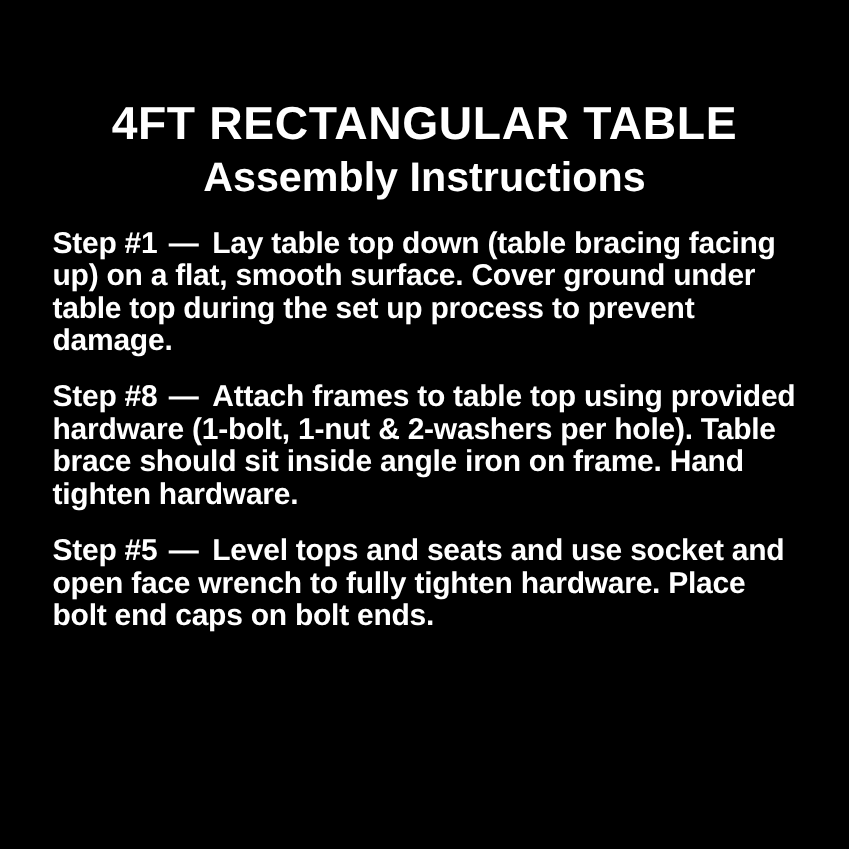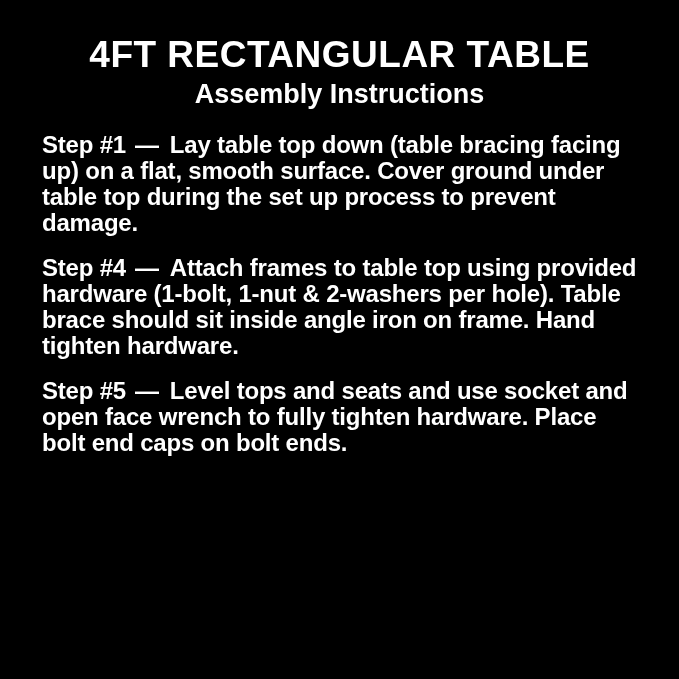--- a/index.html
+++ b/index.html
@@ -10,33 +10,34 @@
   .page {
     position: relative;
     width: 679px;
     height: 489px;
     background: #000000;
     color: #ffffff;
     font-family: "Liberation Sans", "DejaVu Sans", sans-serif;
     font-weight: bold;
     overflow: hidden;
     box-sizing: border-box;
+    margin-top: 44px;
   }
   .header {
     text-align: center;
     padding-top: 36px;
   }
   .title {
     font-size: 37px;
     letter-spacing: 0.5px;
     line-height: 1.0;
     margin: 0;
   }
   .subtitle {
-    font-size: 27px;
+    font-size: 33px;
     margin: 8px 0 0 0;
     line-height: 1.0;
   }
   .steps {
     padding: 24px 40px 0 42px;
   }
   .step {
     font-size: 24px;
     line-height: 26px;
     margin: 0 0 19px 0;
@@ -52,19 +53,19 @@
 
 <div class="page">
   <div class="header">
     <h1 class="title">4FT RECTANGULAR TABLE</h1>
     <h2 class="subtitle">Assembly Instructions</h2>
   </div>
 
   <div class="steps">
     <p class="step"><span>Step #1</span><span class="sep">—</span><span>Lay table top down (table bracing facing up) on a flat, smooth surface. Cover ground under table top during the set up process to prevent damage.</span></p>
 
-    <p class="step"><span>Step #4</span><span class="sep">—</span><span>Attach frames to table top using provided hardware (1-bolt, 1-nut &amp; 2-washers per hole). Table brace should sit inside angle iron on frame. Hand tighten hardware.</span></p>
+    <p class="step"><span>Step #8</span><span class="sep">—</span><span>Attach frames to table top using provided hardware (1-bolt, 1-nut &amp; 2-washers per hole). Table brace should sit inside angle iron on frame. Hand tighten hardware.</span></p>
 
 
 
     <p class="step"><span>Step #5</span><span class="sep">—</span><span>Level tops and seats and use socket and open face wrench to fully tighten hardware. Place bolt end caps on bolt ends.</span></p>
   </div>
 </div>
 
 </body></html>

